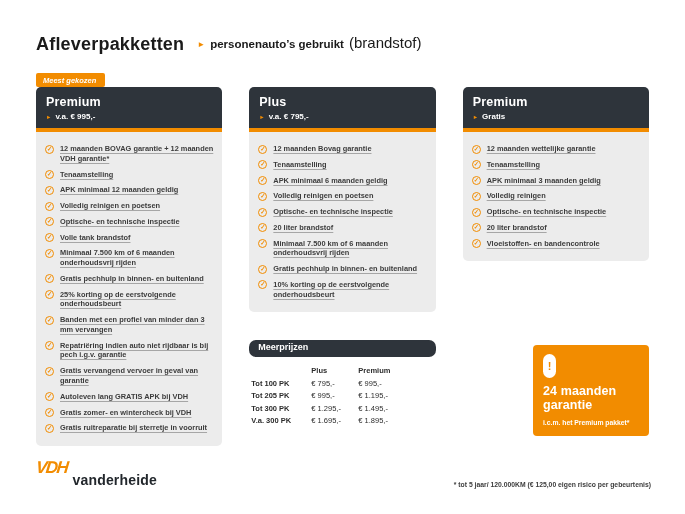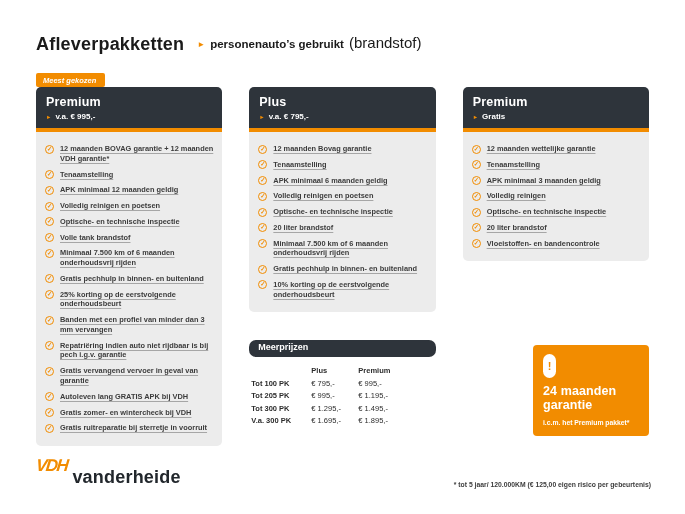--- a/index.html
+++ b/index.html
@@ -52,21 +52,21 @@
   .g-icon{width:13px;height:24px;background:#fff;border-radius:6.5px;display:flex;align-items:center;
           justify-content:center;color:var(--orange);font-weight:bold;font-size:11px;margin-bottom:6px;}
   .g-title{font-size:12.5px;font-weight:bold;line-height:1.12;letter-spacing:.1px;}
   .g-caption{margin-top:7px;font-size:6.8px;font-weight:bold;}
 
   
   .footer{position:absolute;left:36px;right:34px;bottom:26px;display:flex;justify-content:space-between;align-items:flex-end;}
   .logo{display:flex;align-items:center;gap:5px;}
   .logo-mark{color:var(--orange);font-weight:bold;font-style:italic;font-size:17px;letter-spacing:-1.5px;
              transform:skewX(-6deg);display:inline-block;}
-  .logo-text{font-size:18px;font-weight:bold;color:#22272c;letter-spacing:.2px;margin-top:24px;}
+  .logo-text{font-size:14px;font-weight:bold;color:#22272c;letter-spacing:.2px;margin-top:24px;}
   .footnote{font-size:6.8px;font-weight:bold;color:#3c3c3c;}
 </style>
 </head>
 <body>
 
 <div class="page">
 
   <div class="header">
     <div class="title">Afleverpakketten</div>
     <div class="subtitle">

